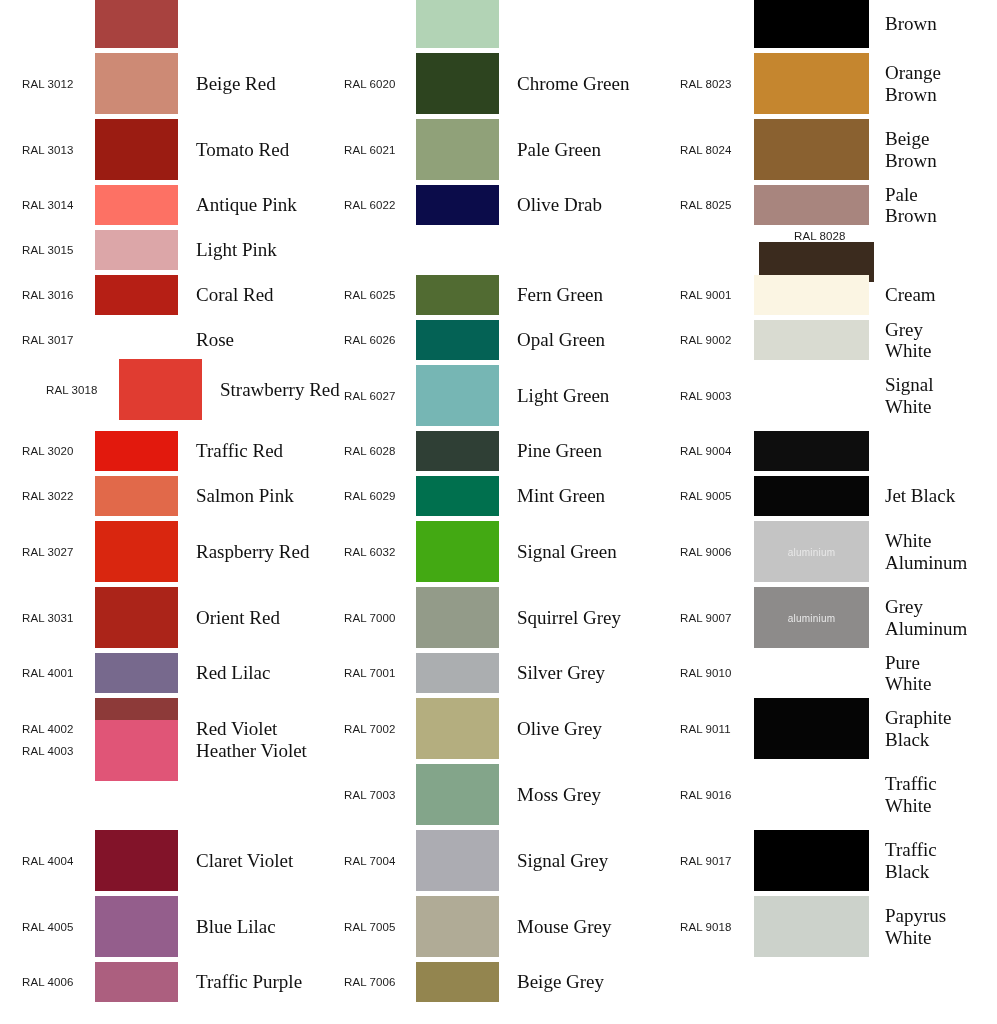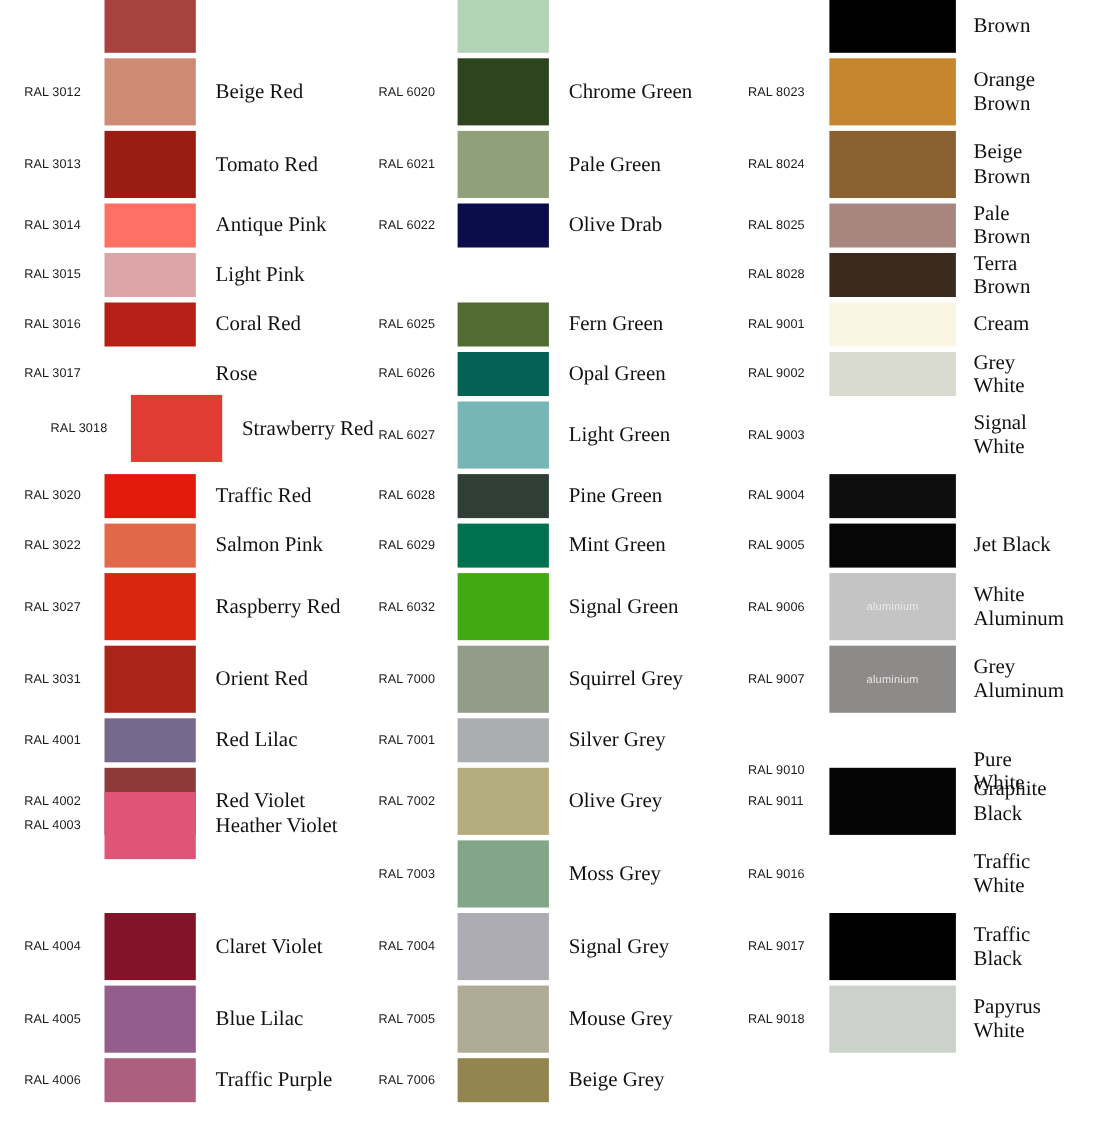--- a/index.html
+++ b/index.html
@@ -295,21 +295,21 @@
         <div class="ral-code">RAL 8024</div>
         <div class="swatch" style="height: 61px; background: rgb(138, 97, 48);"></div>
         <div class="color-name">Beige
 Brown</div>
       </div>
       <div class="swatch-row" style="top: 185px; height: 40px;">
         <div class="ral-code">RAL 8025</div>
         <div class="swatch" style="height: 40px; background: rgb(168, 133, 126);"></div>
         <div class="color-name">Pale Brown</div>
       </div>
-      <div class="swatch-row" style="top: 230px; height: 40px;">
+      <div class="swatch-row" style="top: 230px; height: 40px; flex-direction: column;">
         <div class="ral-code">RAL 8028</div>
         <div class="swatch" style="height: 40px; background: rgb(59, 43, 30);"></div>
         <div class="color-name">Terra Brown</div>
       </div>
       <div class="swatch-row" style="top: 275px; height: 40px;">
         <div class="ral-code">RAL 9001</div>
         <div class="swatch" style="height: 40px; background: rgb(251, 245, 227);"></div>
         <div class="color-name">Cream</div>
       </div>
       <div class="swatch-row" style="top: 320px; height: 40px;">
@@ -341,21 +341,21 @@
 Aluminum</div>
       </div>
       <div class="swatch-row" style="top: 587px; height: 61px;">
         <div class="ral-code">RAL 9007</div>
         <div class="swatch" style="height: 61px; background: rgb(141, 139, 138);">
           <div class="swatch-caption">aluminium</div>
         </div>
         <div class="color-name">Grey
 Aluminum</div>
       </div>
-      <div class="swatch-row" style="top: 681px; height: 40px;">
+      <div class="swatch-row" style="top: 653px; height: 40px;">
         <div class="ral-code">RAL 9010</div>
         <div class="swatch" style="height: 40px; background: rgb(255, 255, 255);"></div>
         <div class="color-name">Pure White</div>
       </div>
       <div class="swatch-row" style="top: 698px; height: 61px;">
         <div class="ral-code">RAL 9011</div>
         <div class="swatch" style="height: 61px; background: rgb(5, 5, 5);"></div>
         <div class="color-name">Graphite
 Black</div>
       </div>

